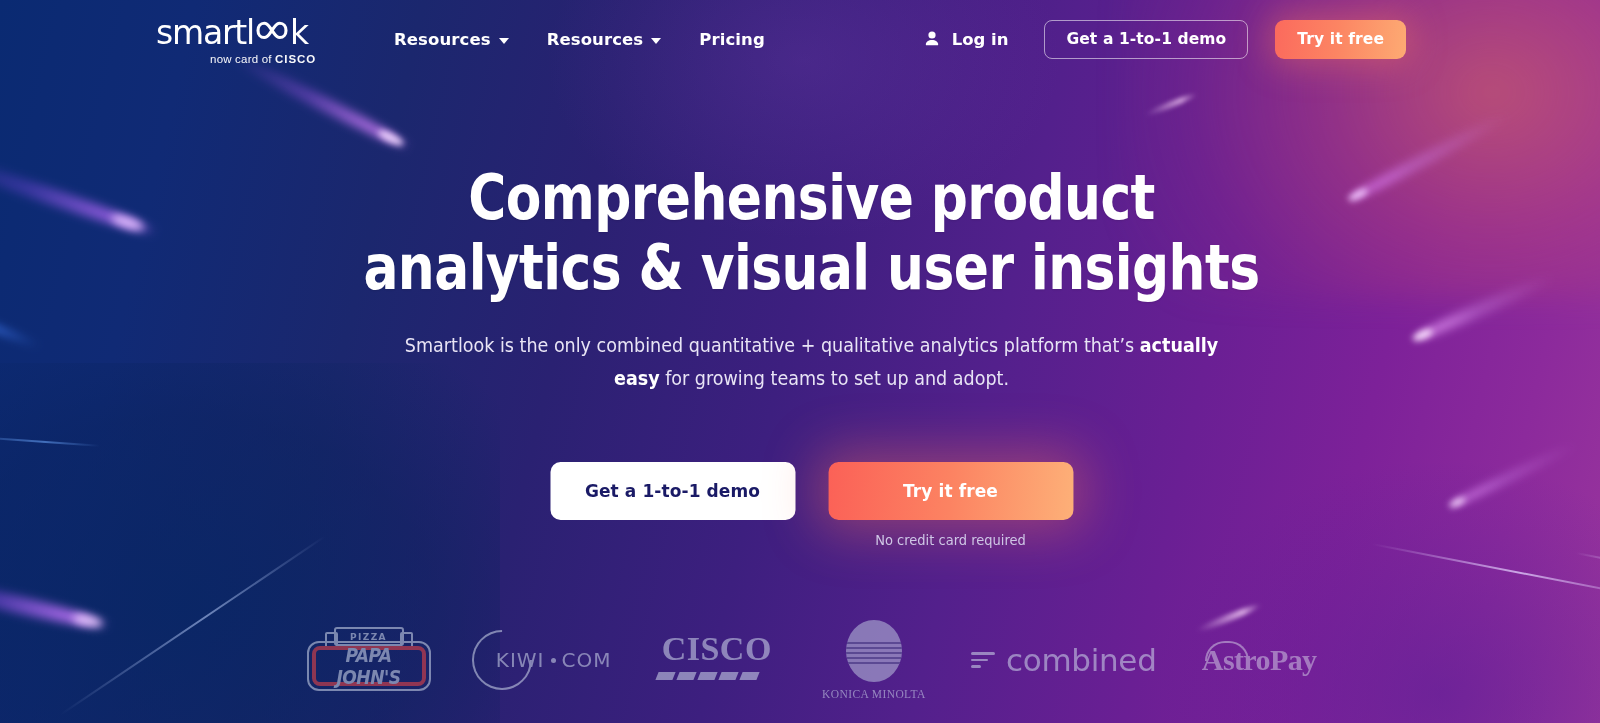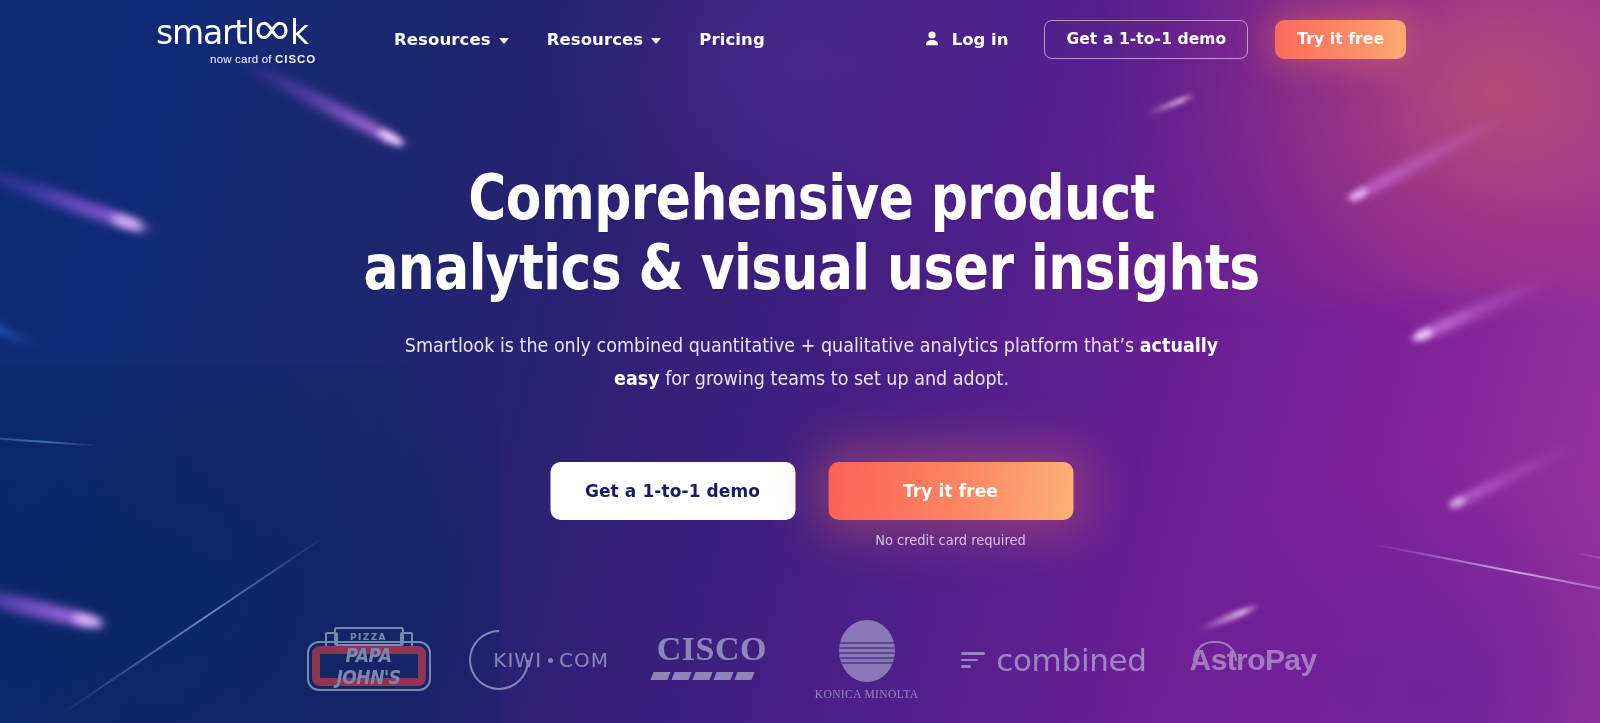--- a/index.html
+++ b/index.html
@@ -202,21 +202,21 @@
     border:2px solid #cdd6ea; border-radius:2px;
   }
   .pj-banner::before{ left:-11px; }
   .pj-banner::after{ right:-11px; }
   .pj-body {
     position:absolute; left:0; top:14px; width:124px; height:50px;
     border:2.5px solid #cdd6ea; border-radius:12px;
   }
   .pj-body2 {
     position:absolute; left:5px; top:19px; width:114px; height:40px;
-    border:8px solid #ef4444; border-radius:8px;
+    border:4px solid #ef4444; border-radius:8px;
     display:flex; align-items:center; justify-content:center;
     color:#cdd6ea; font-size:19px; font-weight:700; letter-spacing:-0.5px;
     font-family:"DejaVu Sans Condensed","Liberation Sans Narrow","Liberation Sans", sans-serif;
     font-style:italic;
   }
 
   
   .kiwi { display:flex; align-items:center; gap:8px; position:relative; height:66px;}
   .kiwi-arc {
     position:absolute; left:-4px; top:50%; transform:translateY(-50%);
@@ -262,21 +262,21 @@
   .ls-ico i { display:block; height:2.6px; background:#cdd6ea; border-radius:2px; }
   .ls-txt {
     color:#cdd6ea; font-size:31px; font-weight:400; letter-spacing:-0.3px;
     font-family:"DejaVu Sans", sans-serif;
   }
 
   
   .astro { position:relative; }
   .astro-txt {
     color:#cdc1e0; font-size:30px; font-weight:700; letter-spacing:-0.6px;
-    font-family:Liberation Sans, sans-serif;
+    font-family:Liberation Serif, serif;
   }
   .astro-arc {
     position:absolute; left:3px; top:-2px; width:44px; height:20px;
     border:2.5px solid #cdc1e0; border-bottom:none;
     border-radius:22px 22px 0 0;
   }
 </style>
 </head>
 <body>
 

